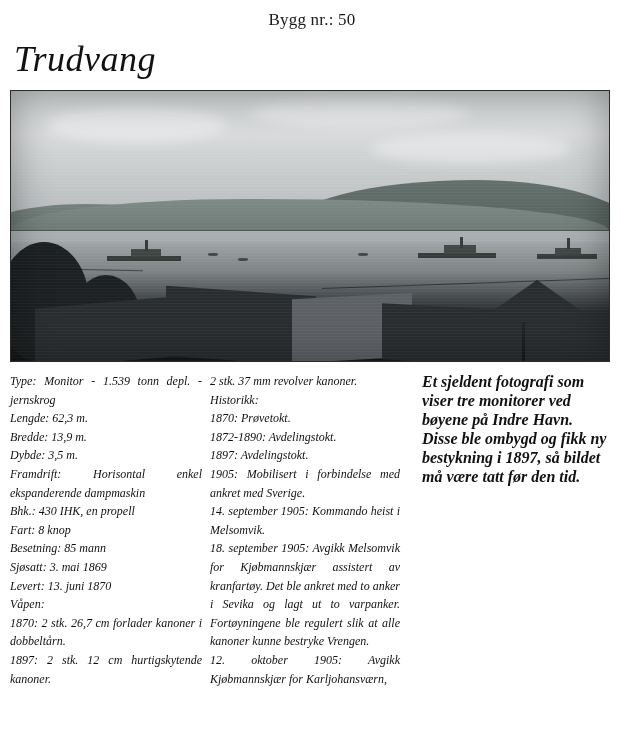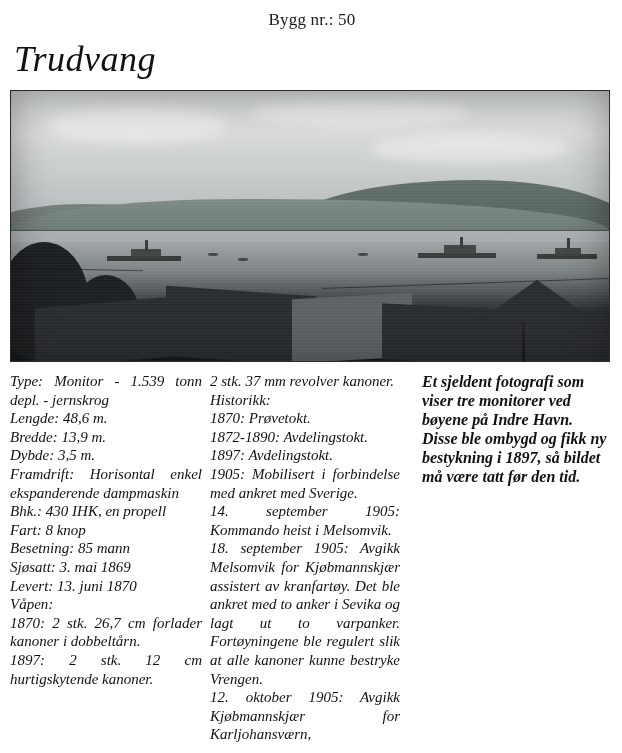--- a/index.html
+++ b/index.html
@@ -205,21 +205,21 @@
     padding-right: 10px;
   }
   .col-right {
     width: 200px;
     padding-left: 12px;
   }
   .spec-line,
   .hist-line {
     font-family: "Liberation Serif", serif;
     font-style: italic;
-    font-size: 15px;
+    font-size: 12px;
     line-height: 18.6px;
     color: #111111;
     margin: 0;
     text-align: justify;
     text-justify: inter-word;
   }
   .caption {
     font-family: "Liberation Serif", serif;
     font-style: italic;
     font-weight: bold;
@@ -287,21 +287,21 @@
 
       <div class="grain"></div>
       <div class="vignette"></div>
     </div>
   </div>
 
   <div class="columns">
 
     <div class="col col-left">
       <p class="spec-line">Type: Monitor - 1.539 tonn depl. - jernskrog</p>
-      <p class="spec-line">Lengde: 48,6 m.</p>
+      <p class="spec-line">Lengde: 62,3 m.</p>
       <p class="spec-line">Bredde: 13,9 m.</p>
       <p class="spec-line">Dybde: 3,5 m.</p>
       <p class="spec-line">Framdrift: Horisontal enkel ekspanderende dampmaskin</p>
       <p class="spec-line">Bhk.: 430 IHK, en propell</p>
       <p class="spec-line">Fart: 8 knop</p>
       <p class="spec-line">Besetning: 85 mann</p>
       <p class="spec-line">Sjøsatt: 3. mai 1869</p>
       <p class="spec-line">Levert: 13. juni 1870</p>
       <p class="spec-line">Våpen:</p>
       <p class="spec-line">1870: 2 stk. 26,7 cm forlader kanoner i dobbeltårn.</p>

